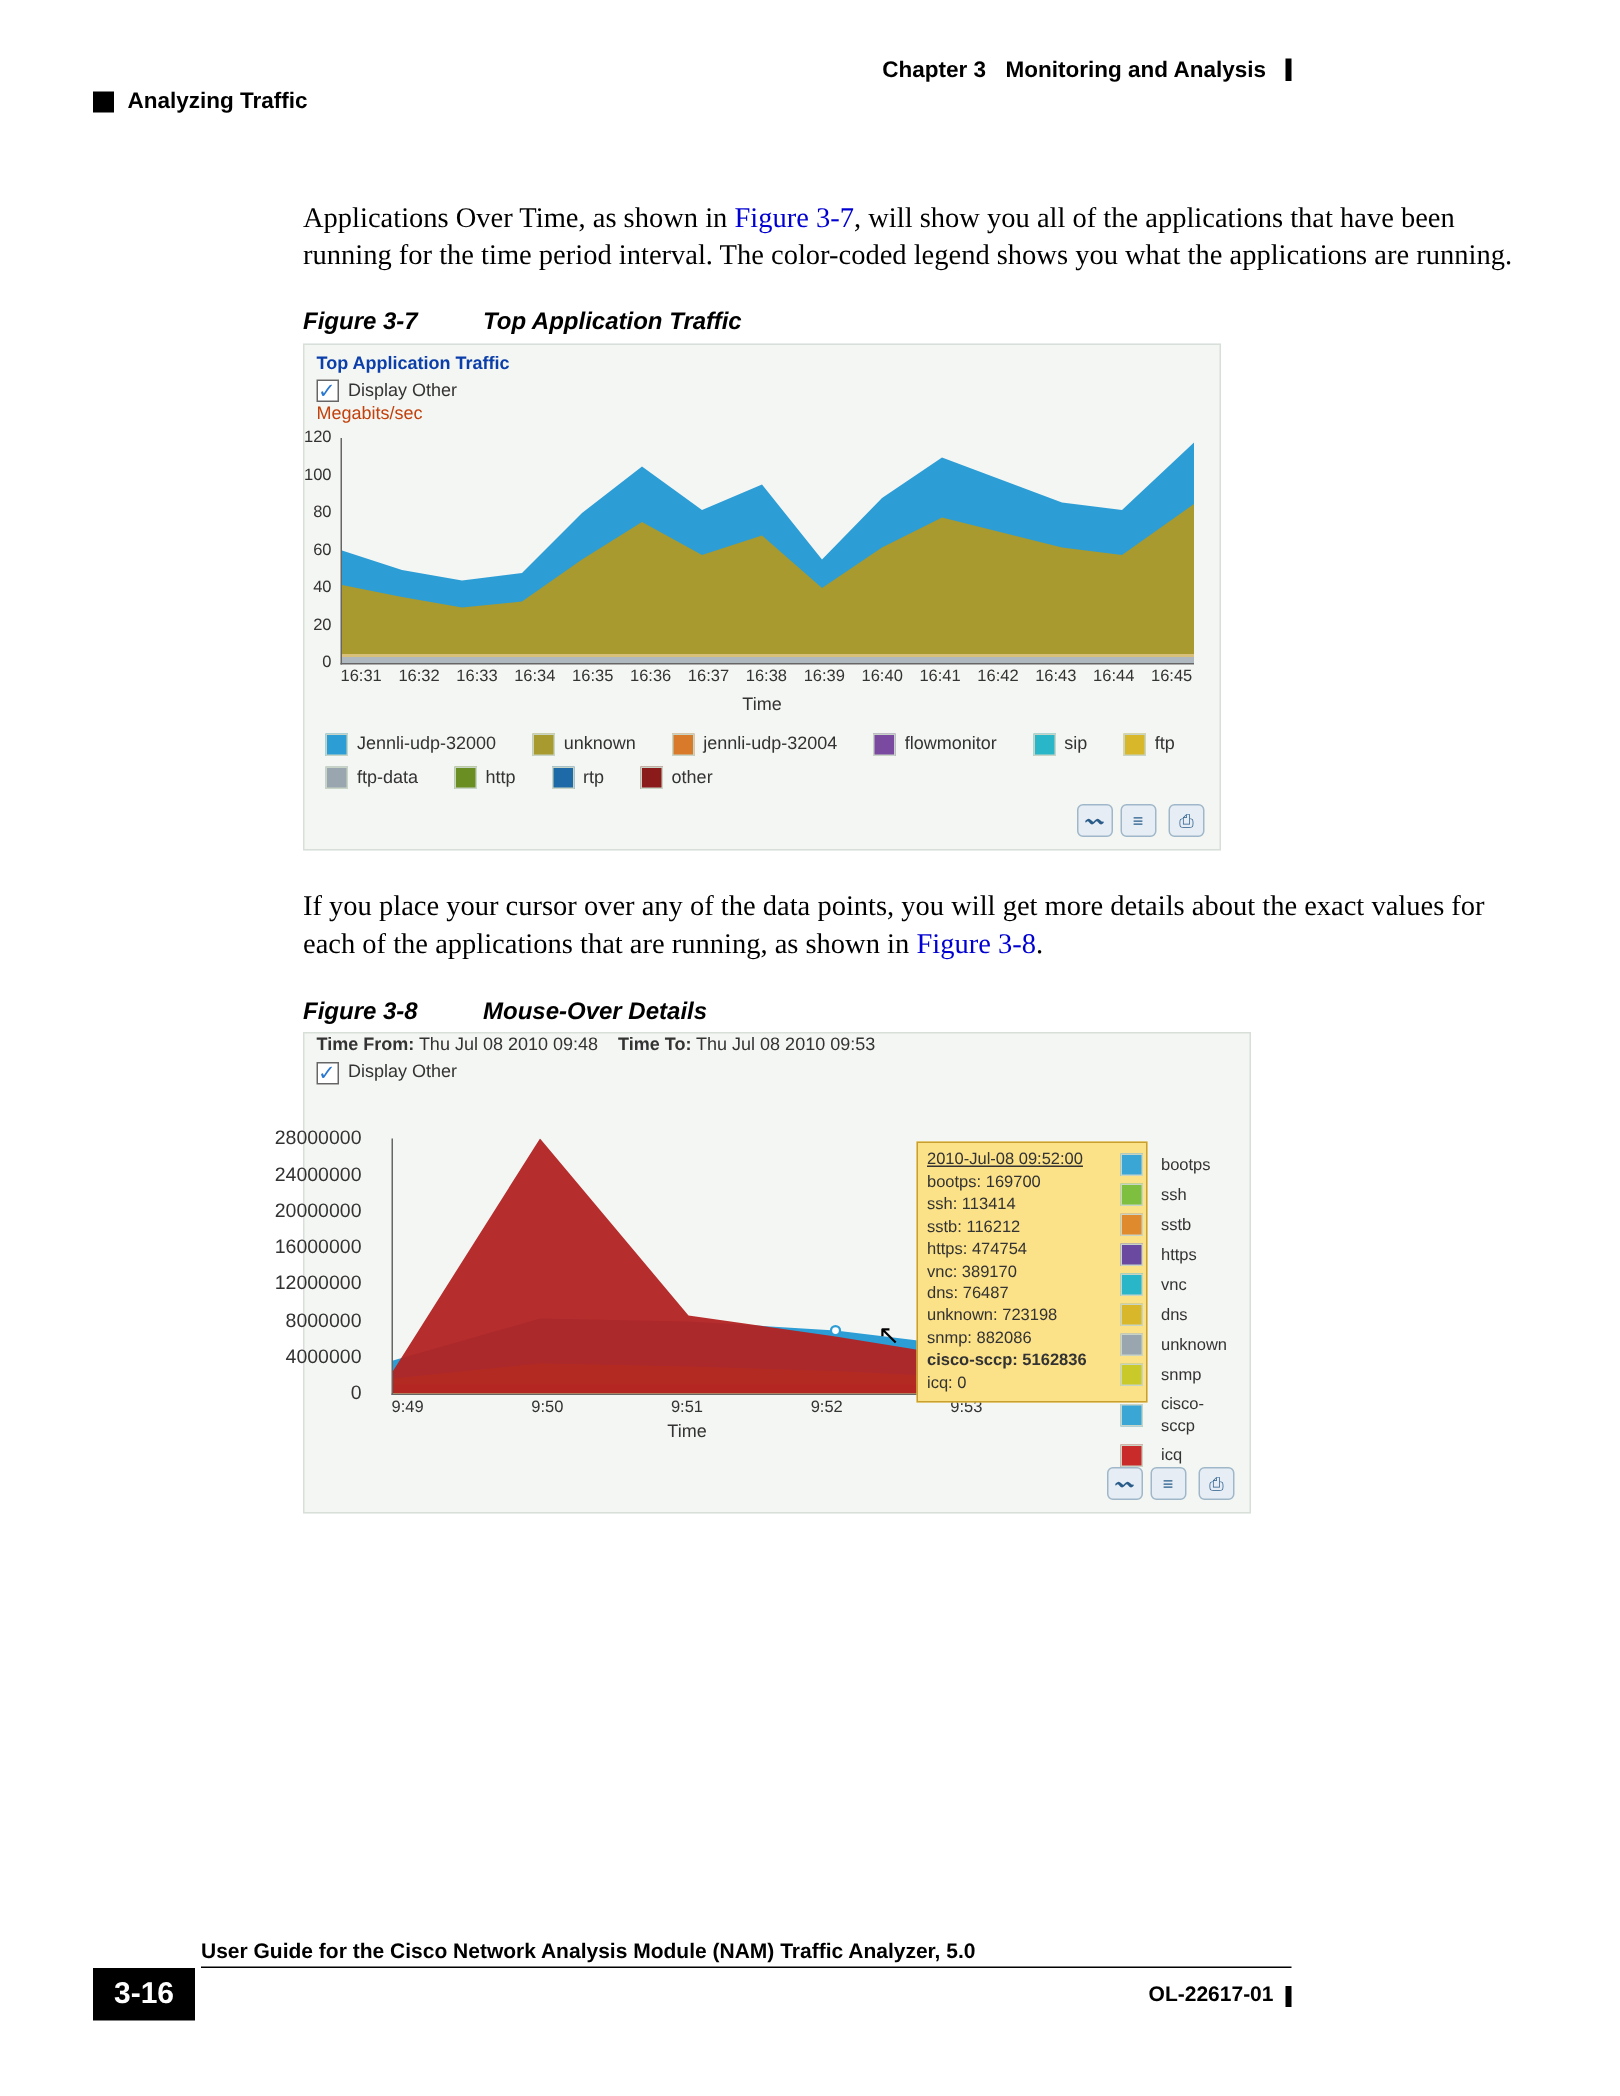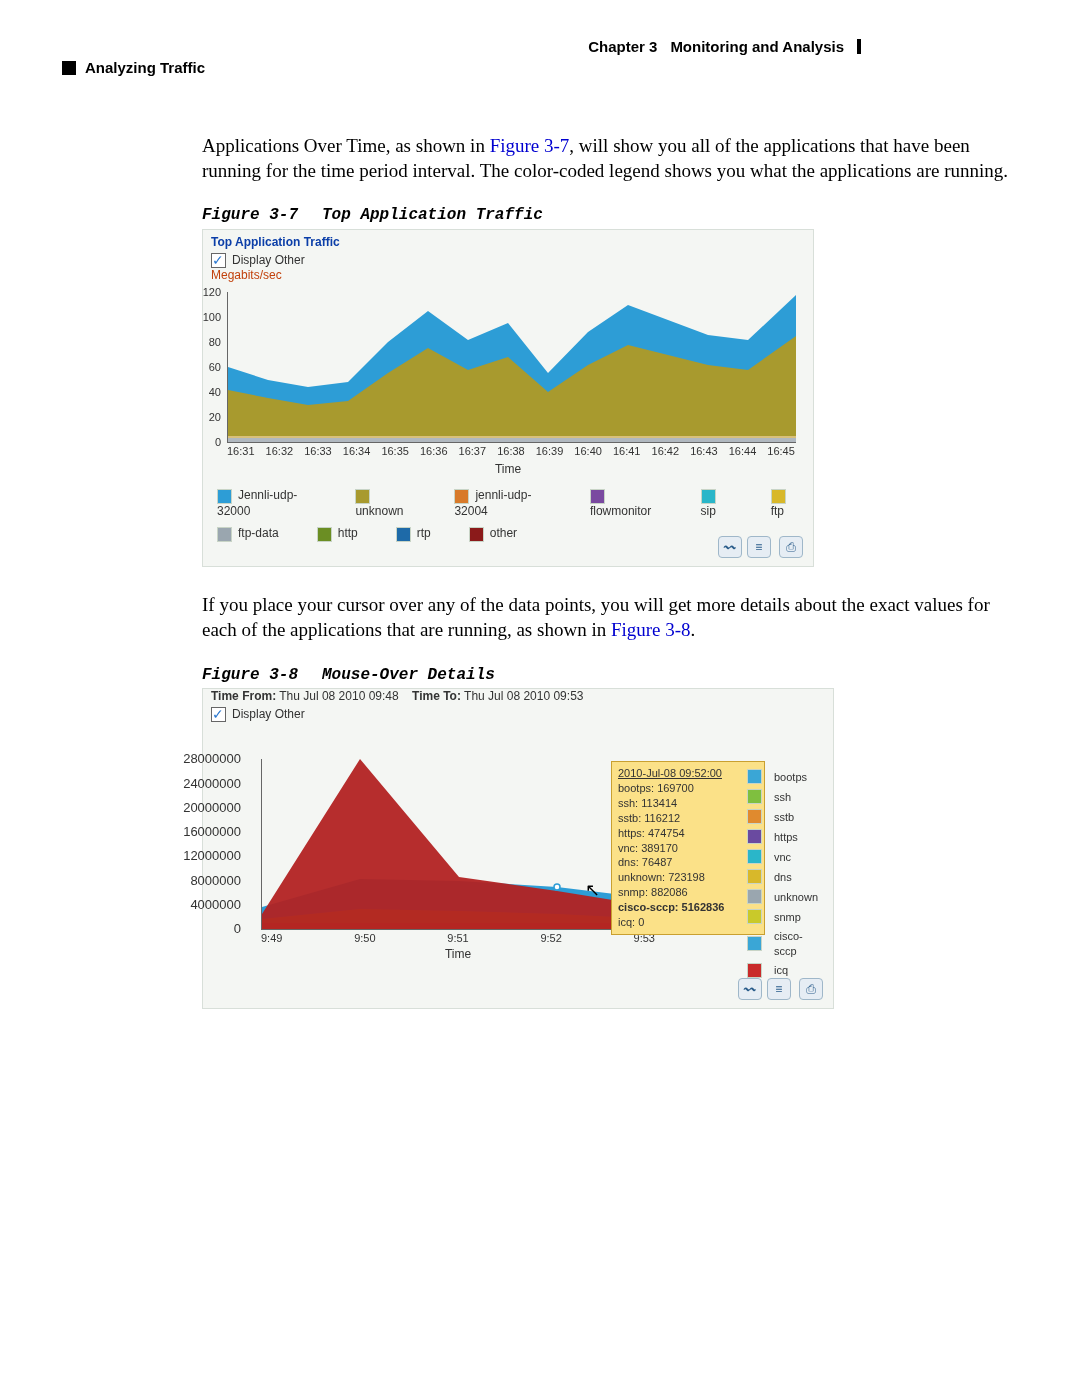--- a/index.html
+++ b/index.html
@@ -4,36 +4,36 @@
 <style>
 body{margin:0;background:#fff;font-family:"Times New Roman",serif;color:#000;width:1080px}
 .page{position:relative;width:923px;height:1397px;padding:38px 62px 0;box-sizing:border-box}
 .hdr{display:flex;justify-content:flex-end;align-items:center;font-family:Arial,sans-serif;font-weight:700;font-size:15px;gap:13px}
 .hdr .bar{display:inline-block;width:4px;height:15px;background:#000}
 .subhdr{display:flex;align-items:center;gap:9px;font-family:Arial,sans-serif;font-weight:700;font-size:15px;margin-top:4px}
 .sq{display:inline-block;width:14px;height:14px;background:#000}
 .content{margin:58px 0 0 140px;width:810px;font-size:19px;line-height:1.3}
 .para{margin-bottom:22px}
 a.figref{color:#0000d0;text-decoration:none}
-.caption{font-family:Liberation Mono, monospace;font-size:16px;font-style:italic;font-weight:700;margin:14px 0 3px}
+.caption{font-family:Liberation Sans, sans-serif;font-size:16px;font-style:italic;font-weight:700;margin:14px 0 3px}
 .caption .num{display:inline-block;width:120px}
 .figbox{border:1px solid #d8dfd9;background:#f4f6f3;width:612px;box-sizing:border-box;font-family:Verdana,Arial,sans-serif;font-size:12px;color:#333}
 .fig7{height:338px;position:relative}
 .figtitle{color:#0b3ea8;font-weight:700;padding:5px 8px 0}
-.chkline{padding:2px 8px 0;display:flex;align-items:flex-start;gap:6px}
+.chkline{padding:2px 8px 0;display:flex;align-items:flex-end;gap:6px}
 .chk{display:inline-block;width:13px;height:13px;border:1px solid #666;background:#fff;position:relative}
 .chk::after{content:"✓";position:absolute;top:-3px;left:0;color:#2a78d0;font-size:14px}
 .yax{padding:0 8px;color:#c2410c;font-size:12px}
 .plot7{position:absolute;left:24px;top:62px;width:568px;height:150px;border-left:1px solid #666;border-bottom:1px solid #666}
 .yticks{position:absolute;left:0;top:62px;height:150px;width:24px}
 .yticks span{position:absolute;right:6px;font-size:11px;transform:translateY(-50%)}
 .xticks7{position:absolute;left:24px;top:214px;width:568px;font-size:11px;display:flex;justify-content:space-between}
 .xlabel{position:absolute;left:0;width:100%;text-align:center;top:232px;font-size:12px}
 .leg7{position:absolute;left:14px;top:258px;width:584px;font-size:12px}
-.legrow{display:flex;gap:38px;margin-bottom:7px}
+.legrow{display:flex;gap:24px;margin-bottom:7px}
 .sw{display:inline-block;width:13px;height:13px;border:1px solid #c8d4c6;vertical-align:middle;margin-right:6px}
 .toolbar{position:absolute;right:10px;bottom:8px;font-size:12px}
 .tbtn{display:inline-block;border:1px solid #9fb7c9;border-radius:4px;background:#e6edf4;width:22px;height:20px;text-align:center;line-height:20px;margin-left:5px;color:#2a5c8a}
 .fig8{height:321px;width:632px;position:relative}
 .fig8 .figtitle{font-weight:700;color:#000;font-size:12px;font-family:Verdana}
 .timebar{padding:0 8px;font-size:12px}
 .timebar b{font-weight:700}
 .plot8{position:absolute;left:58px;top:70px;width:394px;height:170px;border-left:1px solid #666;border-bottom:1px solid #666}
 .yticks8{position:absolute;left:0;top:70px;height:170px;width:58px}
 .yticks8 span{position:absolute;right:20px;font-size:13px;transform:translateY(-50%)}
@@ -235,13 +235,21 @@
             <span>icq</span>
           </div>
       </div>
       <div class="toolbar">
         <span class="tbtn">〰</span><span class="tbtn">≡</span>
         <span class="tbtn">⎙</span>
       </div>
     </div>
   </div>
 
+  <div class="ftr">
+    <div class="ftr-title">User Guide for the Cisco Network Analysis Module (NAM) Traffic Analyzer, 5.0</div>
+    <div class="ftr-line"></div>
+    <div class="ftr-row">
+      <span class="pagenum">3-16</span>
+      <span class="ol"><span>OL-22617-01</span><span class="bar"></span></span>
+    </div>
+  </div>
 </div>
 
 </body></html>

